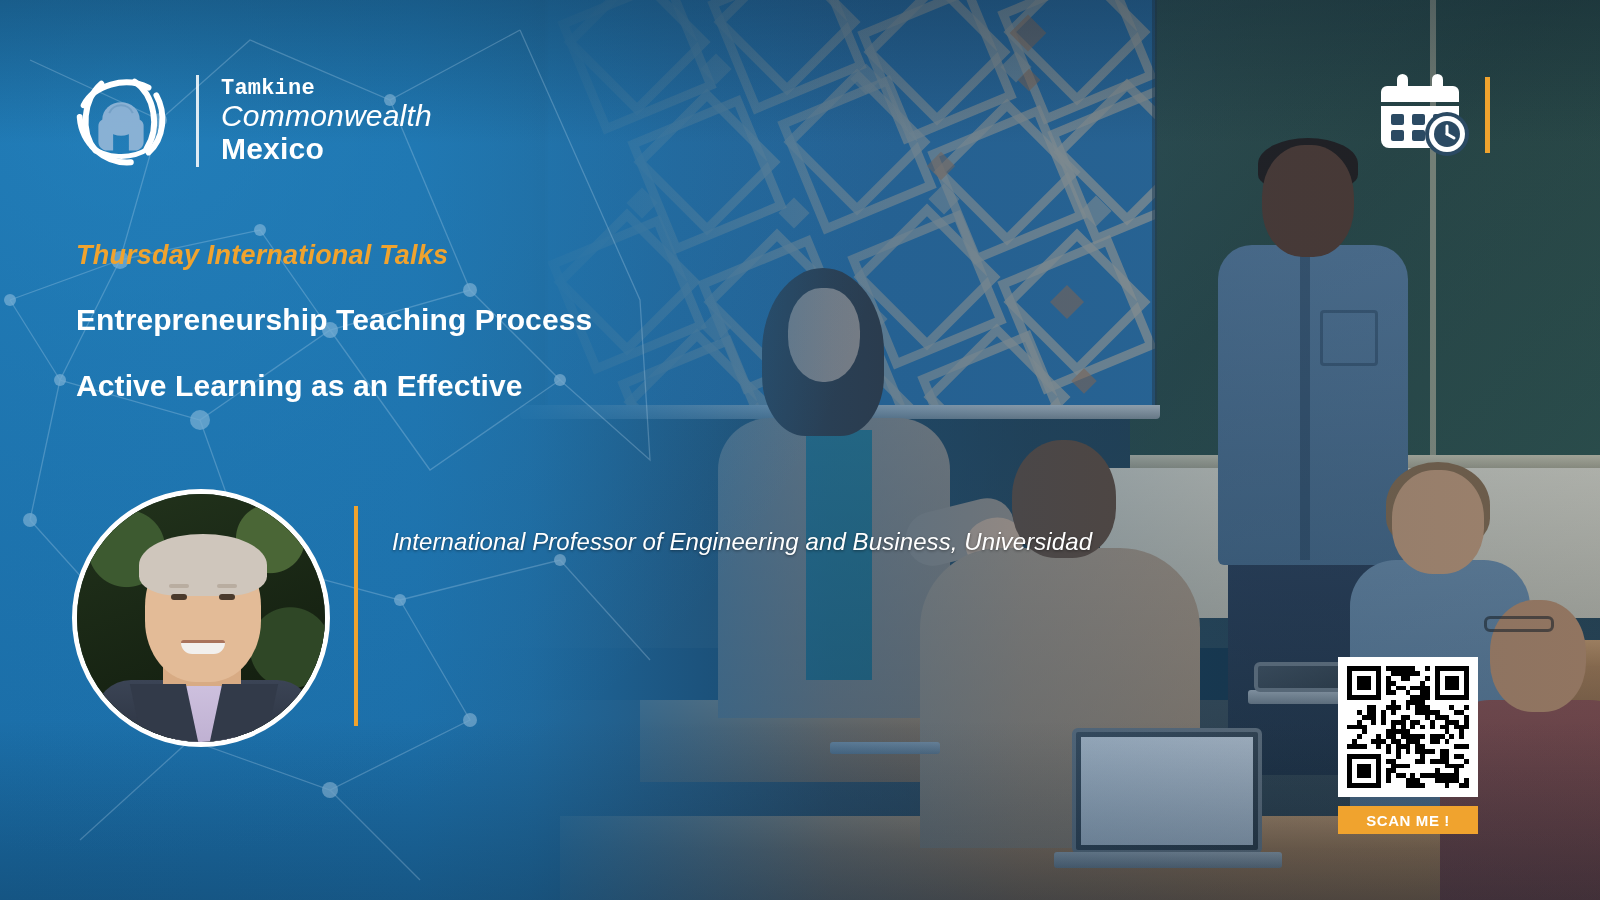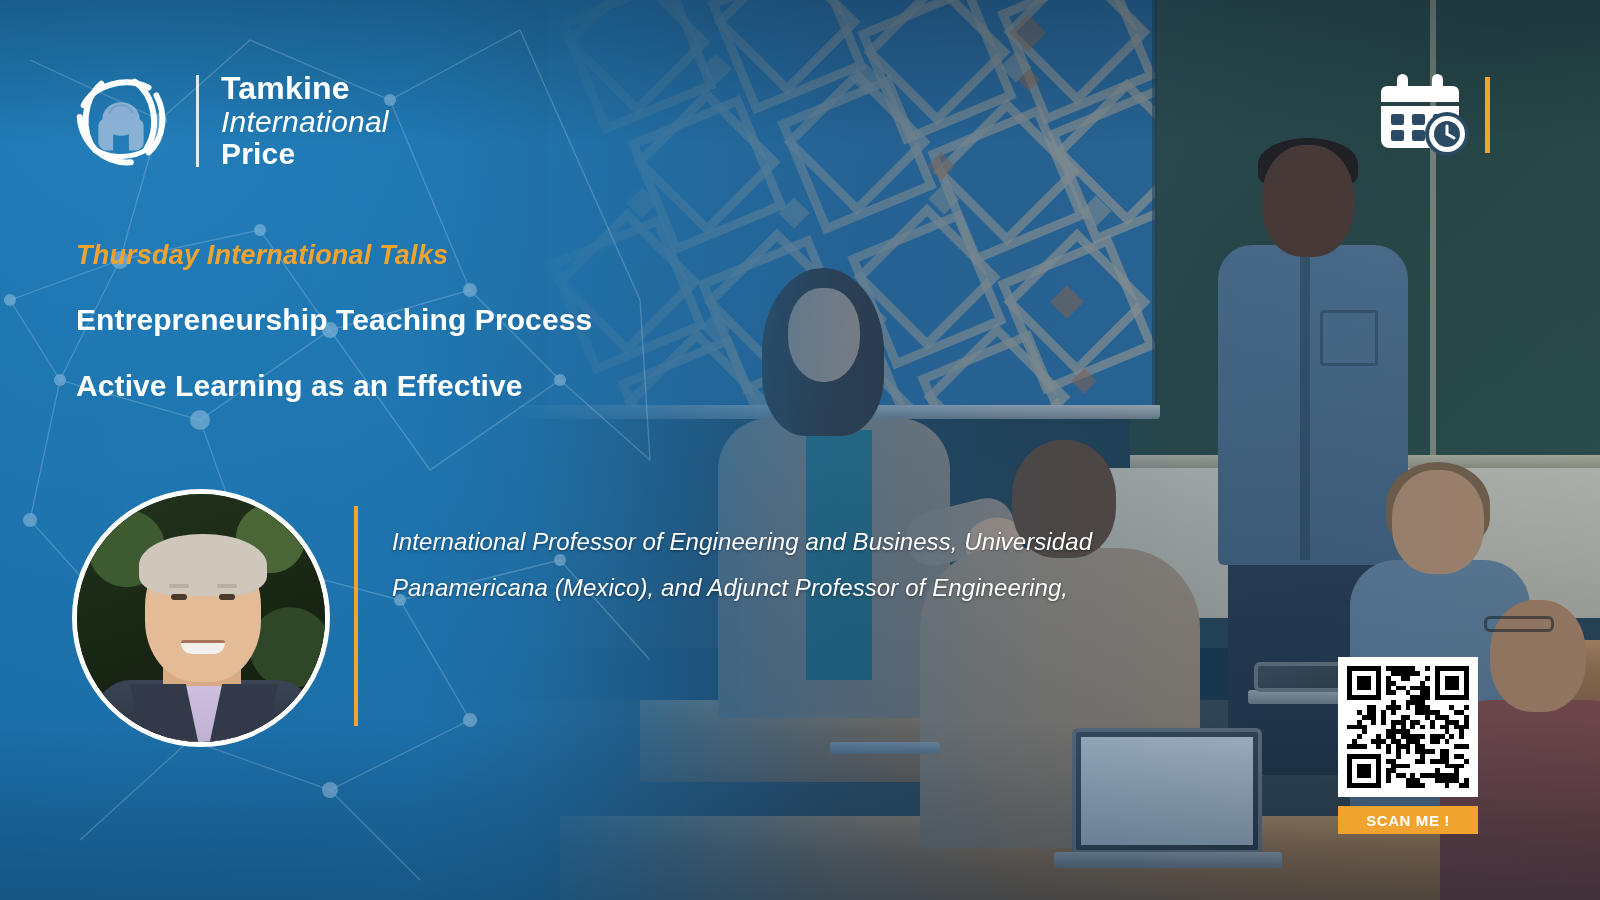--- a/index.html
+++ b/index.html
@@ -124,21 +124,21 @@
   .net{position:absolute;left:0;top:0;width:700px;height:900px;opacity:.45;}
 
   
   .content{position:absolute;inset:0;}
 
   
   .logo{position:absolute;left:62px;top:62px;display:flex;align-items:center;}
   .logo-mark{width:118px;height:118px;flex:0 0 auto;}
   .logo-sep{width:3px;height:92px;background:rgba(255,255,255,.85);margin:0 22px 0 16px;}
   .logo-txt{color:#fff;line-height:1.08;}
-  .logo-l1{font-size:32px;font-weight:bold;letter-spacing:.2px;}
+  .logo-l1{font-size:22px;font-weight:bold;letter-spacing:.2px;font-family:Liberation Mono, monospace;}
   .logo-l2{font-size:30px;font-style:italic;font-weight:500;letter-spacing:.2px;}
   .logo-l3{font-size:30px;font-weight:bold;letter-spacing:.2px;}
 
   
   .datebox{position:absolute;right:88px;top:72px;display:flex;align-items:center;}
   .cal-icon{width:92px;height:86px;flex:0 0 auto;margin-right:14px;}
   .date-sep{width:5px;height:76px;background:#f0a32e;margin-right:22px;}
   .date-txt{color:#fff;}
   .date-time{font-size:33px;font-weight:500;letter-spacing:.3px;line-height:1.1;}
   .date-tz{font-size:17px;font-weight:500;vertical-align:super;margin-left:6px;letter-spacing:.4px;}
@@ -349,22 +349,22 @@
           <path d="M74 20c20 14 26 46 12 68"></path>
           <path d="M96 34c10 18 8 44-8 58"></path>
         </g>
         <g fill="none" stroke="#ffffff" stroke-width="5" stroke-linecap="round">
           <path d="M30 86c14 12 40 14 58 2"></path>
         </g>
       </svg>
       <div class="logo-sep"></div>
       <div class="logo-txt">
         <div class="logo-l1">Tamkine</div>
-        <div class="logo-l2">International</div>
-        <div class="logo-l3">Price</div>
+        <div class="logo-l2">Commonwealth</div>
+        <div class="logo-l3">Mexico</div>
       </div>
     </div>
 
     <div class="datebox">
       <svg class="cal-icon" viewBox="0 0 92 86">
         <g fill="#ffffff">
           <rect x="18" y="2" width="11" height="22" rx="5.5"></rect>
           <rect x="53" y="2" width="11" height="22" rx="5.5"></rect>
           <path d="M8 14h66a6 6 0 0 1 6 6v10H2V20a6 6 0 0 1 6-6z"></path>
           <path d="M2 34h78v34a8 8 0 0 1-8 8H10a8 8 0 0 1-8-8V34z"></path>
@@ -406,21 +406,20 @@
         <div class="av-browR"></div>
       <div class="av-eyeL"></div>
         <div class="av-eyeR"></div>
       <div class="av-mouth"></div>
     </div>
 
     <div class="sp-rule"></div>
     <div class="sp-block">
       <div class="sp-bio">
         <div>International Professor of Engineering and Business, Universidad</div>
-        <div>Panamericana (Mexico), and Adjunct Professor of Engineering,</div>
       </div>
     </div>
 
 
     <div class="qr-wrap">
       <div class="qr-card">
         <div class="qr-grid" id="qrgrid">
             <i></i>
             <i></i>
             <i></i>

